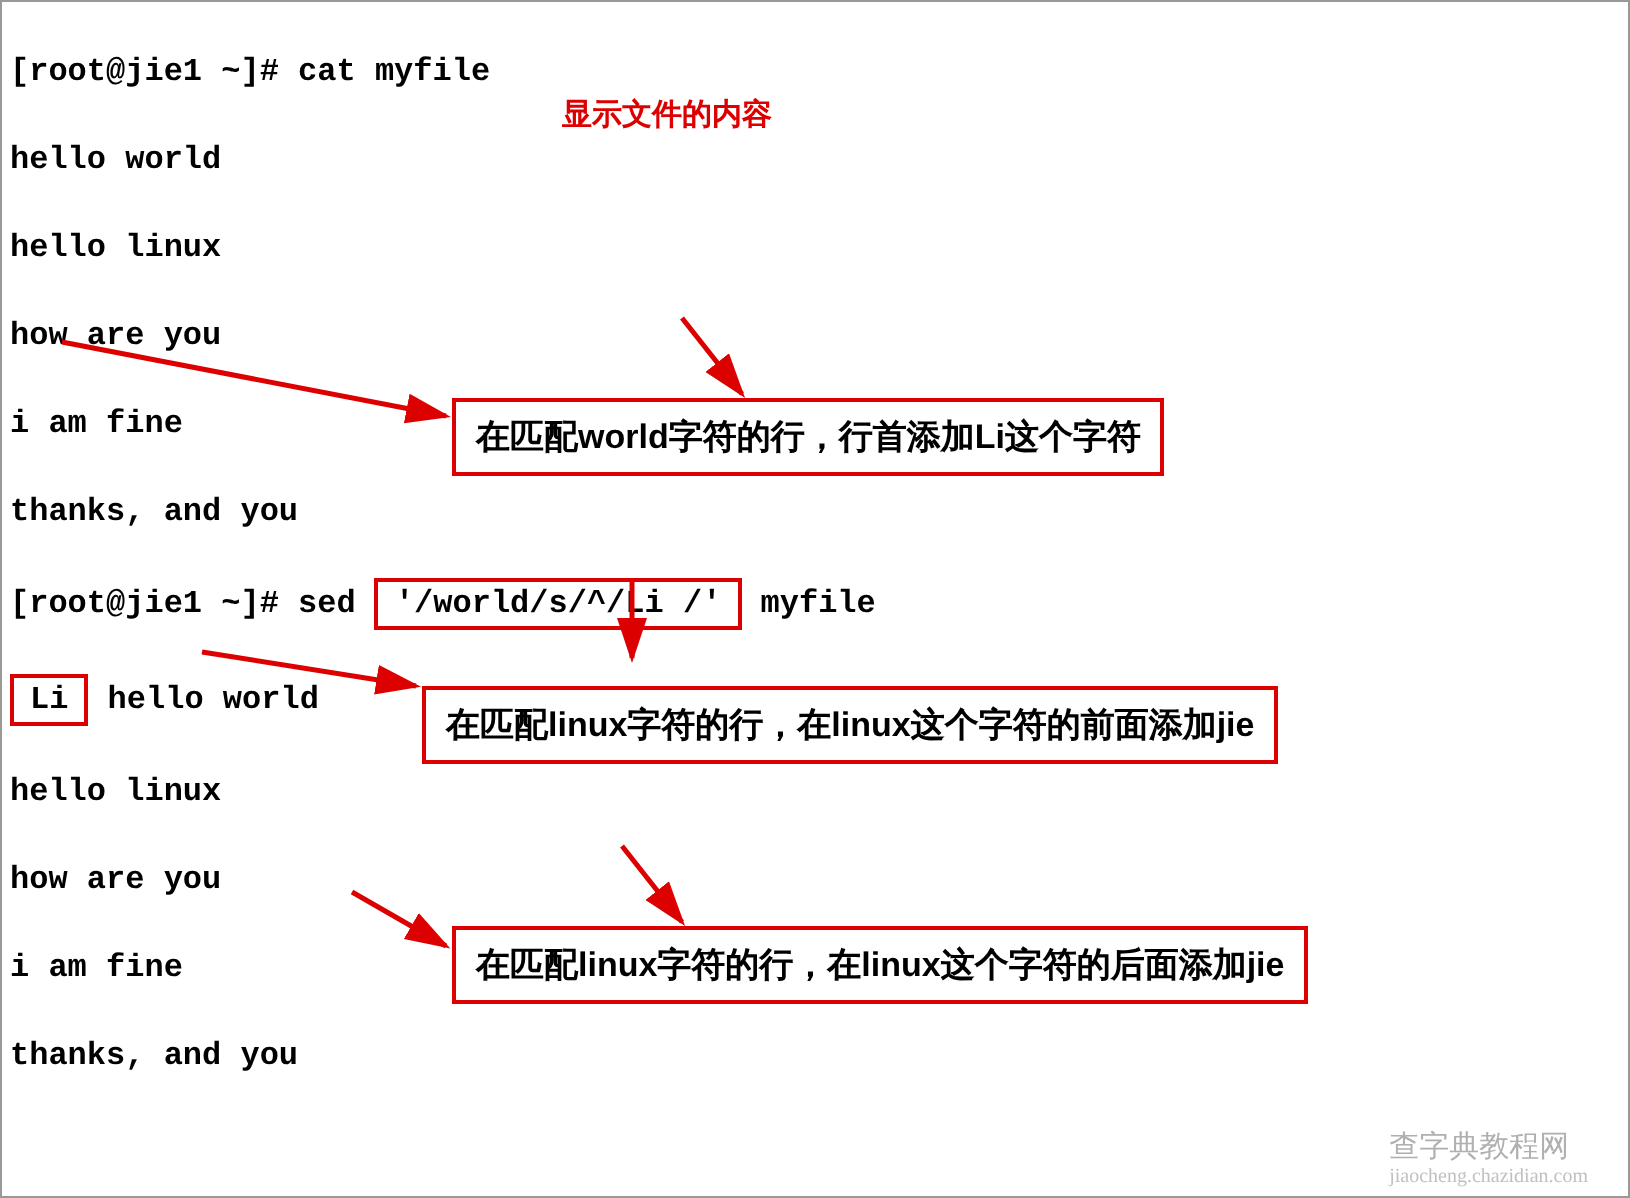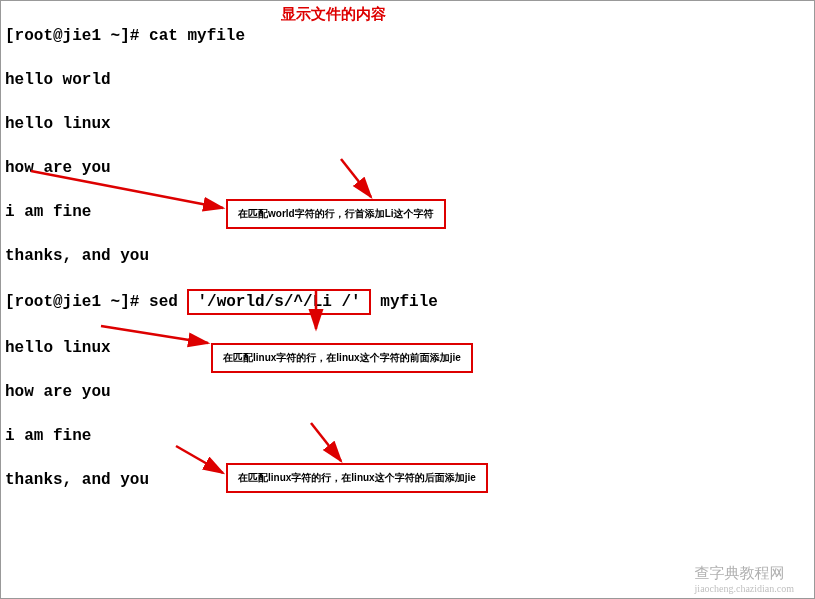--- a/index.html
+++ b/index.html
@@ -28,33 +28,34 @@
       padding: 0 8px;
     }
     
     
     .annot {
       position: absolute;
       border: 2px solid #d00;
       background: #fff;
       font-family: "Microsoft YaHei", Arial, sans-serif;
       font-weight: bold;
-      font-size: 10px;
+      font-size: 17px;
       color: #000;
       padding: 6px 10px;
       z-index: 10;
       white-space: nowrap;
     }
     .annot-title {
       position: absolute;
       color: #d00;
       font-family: "Microsoft YaHei", Arial, sans-serif;
       font-weight: bold;
       font-size: 15px;
       z-index: 10;
+      margin-top: 43px;
     }
     
     
     svg.arrows {
       position: absolute;
       top: 0; left: 0;
       width: 815px; height: 599px;
       pointer-events: none;
       z-index: 5;
     }
@@ -80,20 +81,21 @@
 <body>
 
 <div class="terminal">
 <span class="line"><span>[root@jie1 ~]#</span> <span>cat myfile</span></span>
 <span class="line">hello world</span>
 <span class="line">hello linux</span>
 <span class="line">how are you</span>
 <span class="line">i am fine</span>
 <span class="line">thanks, and you</span>
 <span class="line"><span>[root@jie1 ~]#</span> <span>sed </span><span class="redbox">'/world/s/^/Li /'</span><span> myfile</span></span>
+<span class="line"><span class="redbox">Li</span><span> hello world</span></span>
 <span class="line">hello linux</span>
 <span class="line">how are you</span>
 <span class="line">i am fine</span>
 <span class="line">thanks, and you</span>
 
 
 
 
 
 

